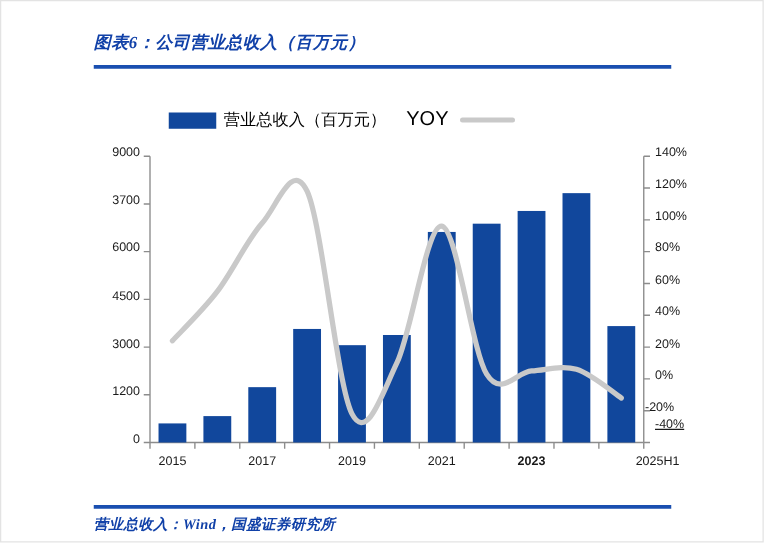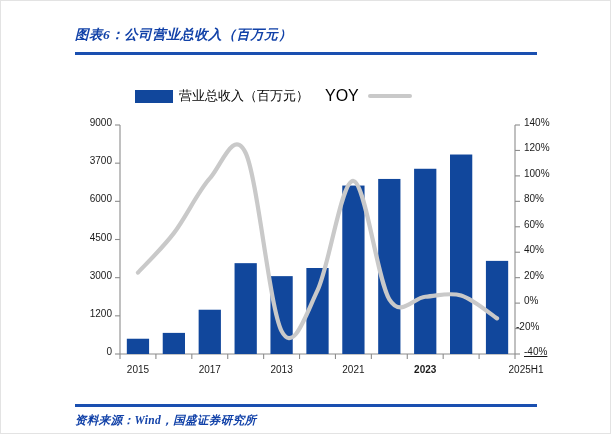--- a/index.html
+++ b/index.html
@@ -154,38 +154,38 @@
     <div id="y-left-labels">
         <div class="axis-label y-left" style="left: -9px; top: 285px;">0</div>
         <div class="axis-label y-left" style="left: -9px; top: 246.833px;">1200</div>
         <div class="axis-label y-left" style="left: -9px; top: 208.667px;">3000</div>
         <div class="axis-label y-left" style="left: -9px; top: 170.5px;">4500</div>
         <div class="axis-label y-left" style="left: -9px; top: 132.333px;">6000</div>
         <div class="axis-label y-left" style="left: -9px; top: 94.1667px;">3700</div>
         <div class="axis-label y-left" style="left: -9px; top: 56px;">9000</div>
       </div>
     <div id="y-right-labels">
-        <div class="axis-label y-right" style="left: 449px; top: 285px; text-decoration: underline;">-40%</div>
+        <div class="axis-label y-right" style="left: 449px; top: 273px; text-decoration: underline;">-40%</div>
         <div class="axis-label y-right" style="left: 429px; top: 259.556px; margin-left: 12px;">-20%</div>
         <div class="axis-label y-right" style="left: 449px; top: 234.111px;">0%</div>
         <div class="axis-label y-right" style="left: 449px; top: 208.667px;">20%</div>
         <div class="axis-label y-right" style="left: 449px; top: 183.222px;">40%</div>
         <div class="axis-label y-right" style="left: 449px; top: 157.778px;">60%</div>
         <div class="axis-label y-right" style="left: 449px; top: 132.333px;">80%</div>
         <div class="axis-label y-right" style="left: 449px; top: 106.889px;">100%</div>
         <div class="axis-label y-right" style="left: 449px; top: 81.4444px;">120%</div>
         <div class="axis-label y-right" style="left: 449px; top: 56px;">140%</div>
       </div>
     <div id="x-labels">
         <div class="axis-label x-lab" style="left: 36.9545px; top: 303px;">2015</div>
         <div class="axis-label x-lab" style="left: 108.773px; top: 303px;">2017</div>
-        <div class="axis-label x-lab" style="left: 180.591px; top: 303px;">2013</div>
+        <div class="axis-label x-lab" style="left: 180.591px; top: 303px;">2019</div>
         <div class="axis-label x-lab" style="left: 252.409px; top: 303px;">2021</div>
         <div class="axis-label x-lab" style="left: 324.227px; top: 303px; font-weight: bold;">2023</div>
         <div class="axis-label x-lab" style="left: 396.045px; top: 303px; margin-left: 29px;">2025H1</div>
       </div>
   </div>
 
   <div class="rule-bottom"></div>
   <div class="source-row">
-    <span class="source-text">资料来源：Wind，国盛证券研究所</span>
+    <span class="source-text">营业总收入：Wind，国盛证券研究所</span>
   </div>
 </div>
 
 </body></html>

